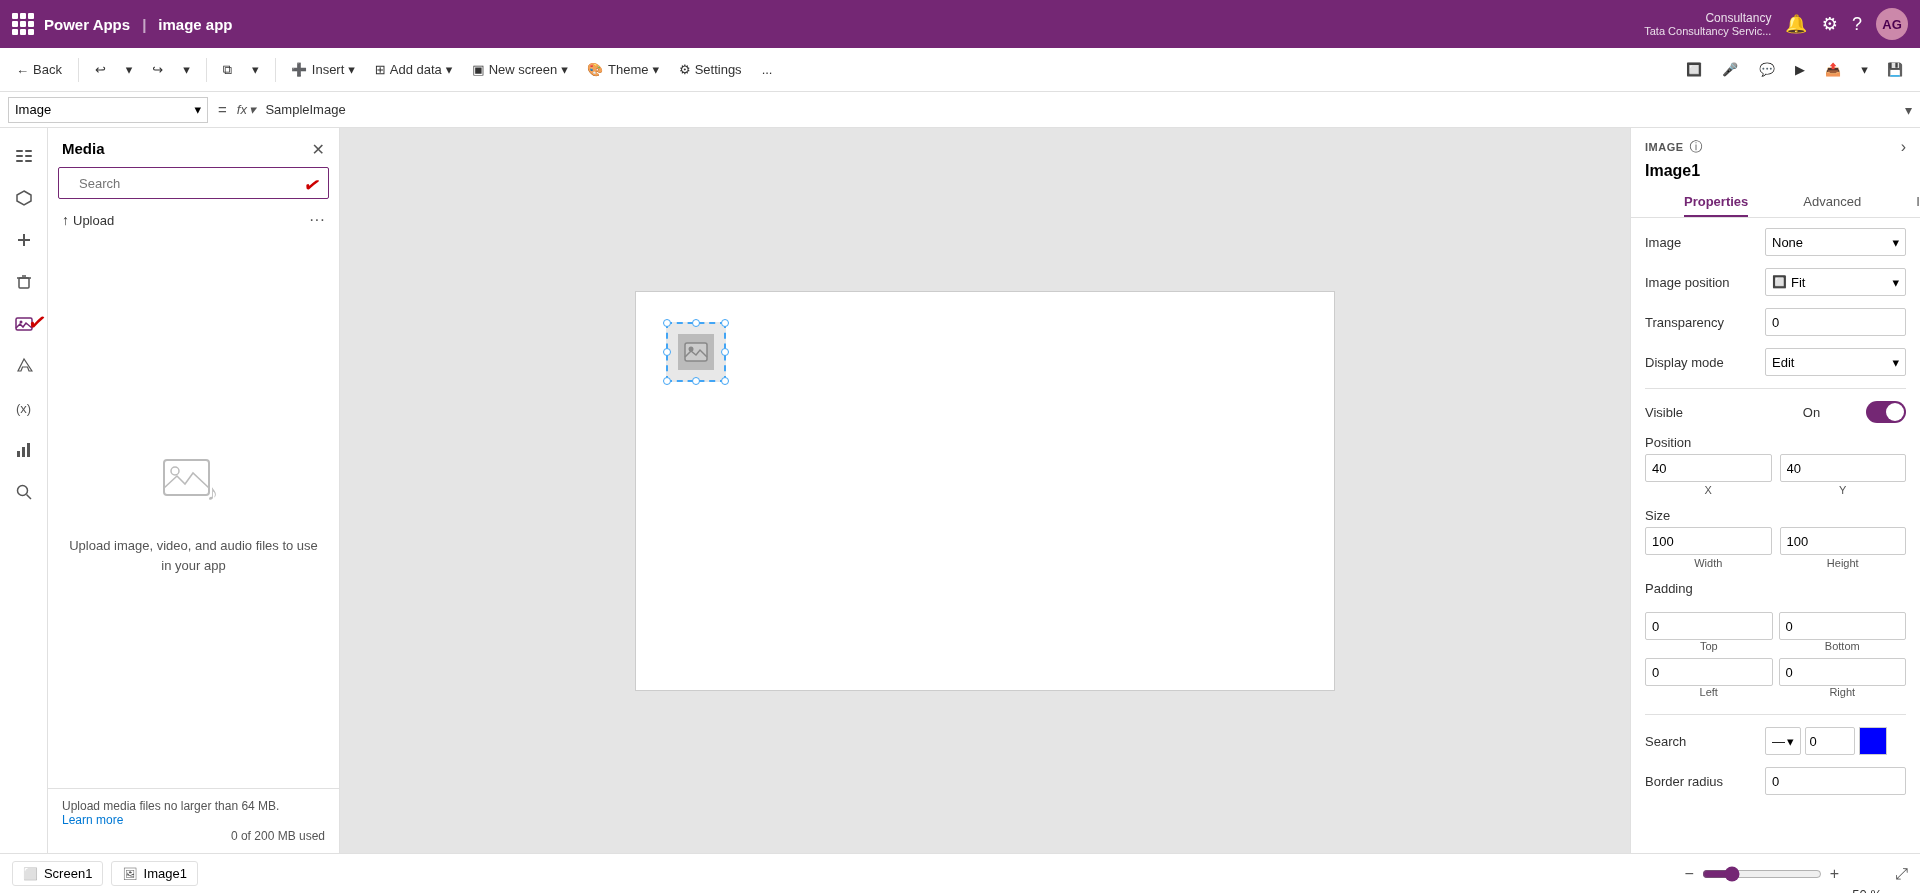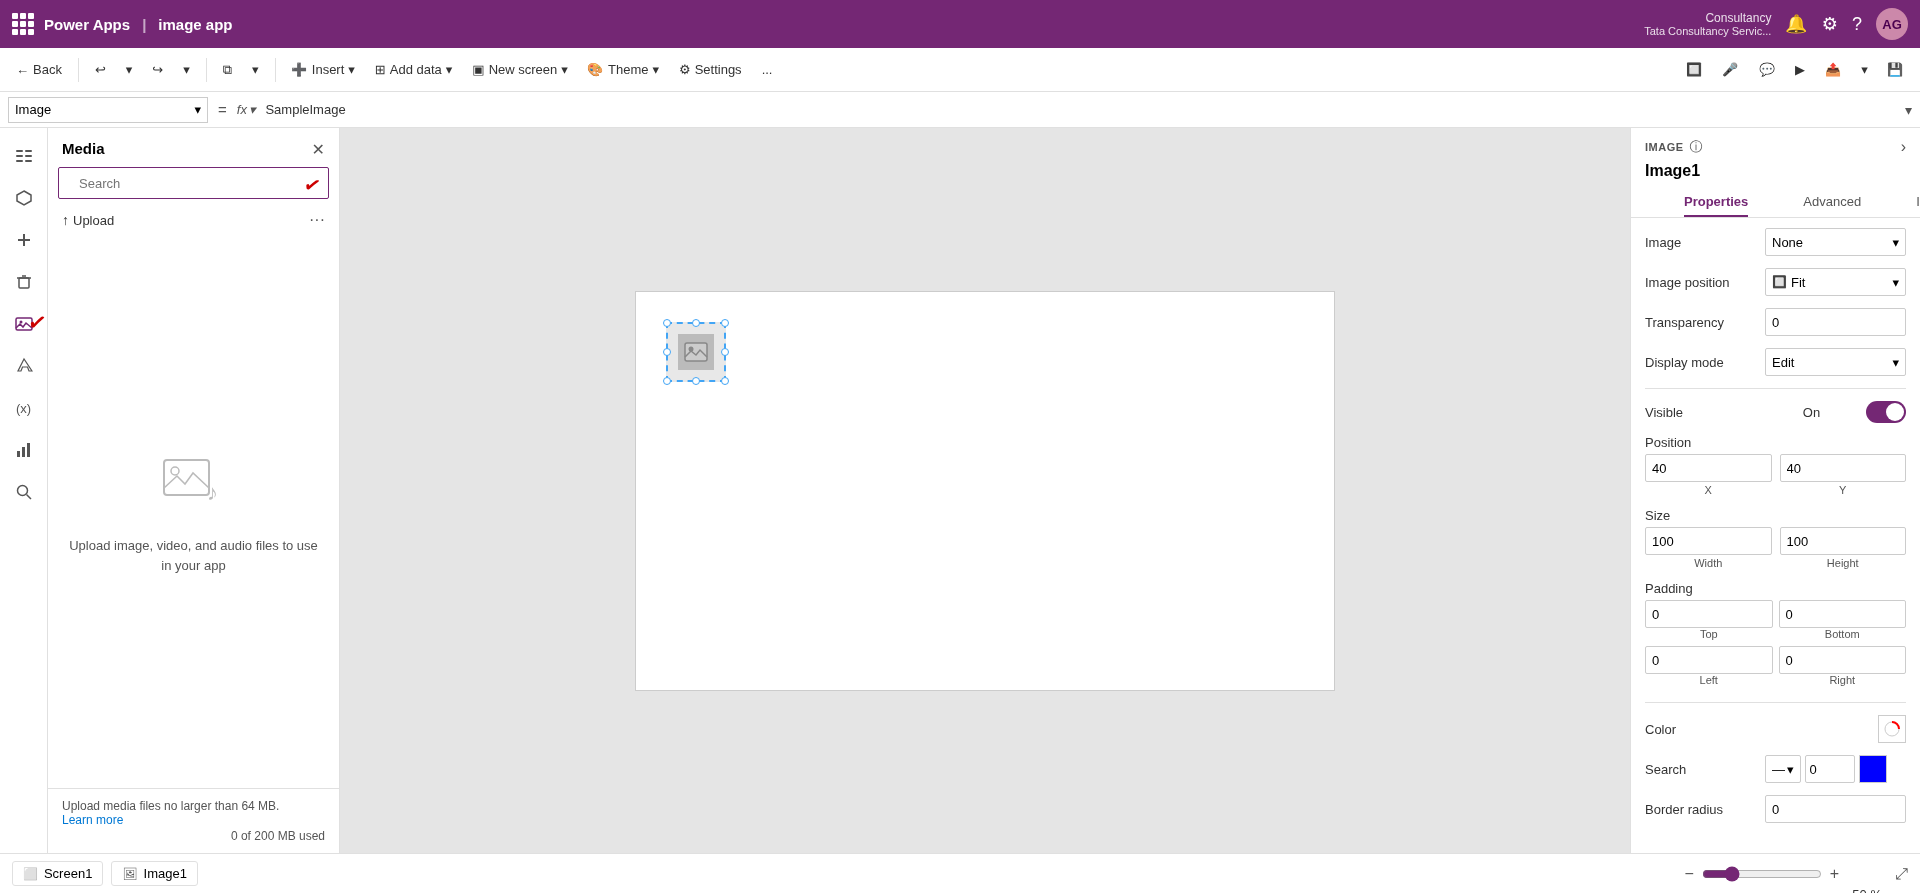--- a/index.html
+++ b/index.html
@@ -162,21 +162,21 @@
     }
     .toggle-thumb { width: 18px; height: 18px; background: white; border-radius: 50%; }
     .visible-row { display: flex; align-items: center; justify-content: space-between; margin-bottom: 12px; }
     .visible-on { font-size: 13px; color: #333; margin-right: 8px; }
     .position-row { display: flex; flex-direction: column; margin-bottom: 12px; }
     .pos-label { font-size: 13px; color: #333; margin-bottom: 4px; }
     .pos-inputs { display: flex; gap: 8px; }
     .pos-input-group { display: flex; flex-direction: column; flex: 1; }
     .pos-input-group input { width: 100%; height: 28px; border: 1px solid #ccc; padding: 0 6px; font-size: 13px; border-radius: 2px; outline: none; }
     .pos-input-group label { font-size: 11px; color: #555; text-align: center; margin-top: 2px; }
-    .padding-label { font-size: 13px; color: #333; margin-bottom: 4px; }
+    .padding-label { font-size: 13px; color: #333; margin-bottom: 16px; }
     .padding-grid { display: grid; grid-template-columns: 1fr 1fr; gap: 6px; margin-bottom: 4px; }
     .padding-grid input { width: 100%; height: 28px; border: 1px solid #ccc; padding: 0 6px; font-size: 13px; border-radius: 2px; outline: none; }
     .padding-grid label { font-size: 11px; color: #555; text-align: center; }
     .color-row { display: flex; align-items: center; justify-content: space-between; margin-bottom: 12px; }
     .border-row { display: flex; align-items: center; margin-bottom: 12px; }
     .border-controls { display: flex; align-items: center; gap: 4px; flex: 1; }
     .border-style-btn { display: flex; align-items: center; gap: 2px; border: 1px solid #ccc; padding: 2px 6px; font-size: 13px; cursor: pointer; height: 28px; background: white; border-radius: 2px; }
     .border-input { width: 50px; height: 28px; border: 1px solid #ccc; padding: 0 4px; font-size: 13px; border-radius: 2px; outline: none; }
     .border-color-swatch { width: 28px; height: 28px; background: #0000ff; border: 1px solid #ccc; cursor: pointer; }
     .section-divider { height: 1px; background: #e0e0e0; margin: 8px 0 12px; }
@@ -537,29 +537,20 @@
           </div>
           <div style="display:flex;flex-direction:column;">
             <input type="text" style="width: 100%; height: 28px; border: 1px solid rgb(204, 204, 204); padding: 0px 6px; font-size: 13px; border-radius: 2px; outline: none;" value="0">
             <label style="font-size:11px;color:#555;text-align:center;">Right</label>
           </div>
         </div>
       </div>
 
       <div class="section-divider"></div>
 
-      <div class="color-row">
-        <span class="prop-label">Color</span>
-        <div style="width:28px;height:28px;border:1px solid #ccc;cursor:pointer;background:#fff;display:flex;align-items:center;justify-content:center;">
-          <svg width="16" height="16" viewBox="0 0 16 16">
-              <circle cx="8" cy="8" r="7" fill="none" stroke="#ccc" stroke-width="1"></circle>
-              <path d="M8 1 A7 7 0 0 1 15 8" stroke="#f00" stroke-width="2" fill="none"></path>
-            </svg>
-        </div>
-      </div>
 
       <div class="border-row">
         <span class="prop-label">Search</span>
         <div class="border-controls">
           <div class="border-style-btn">
             <span>—</span>
             <span>▾</span>
           </div>
           <input class="border-input" type="text" value="0" style="">
           <div class="border-color-swatch"></div>

